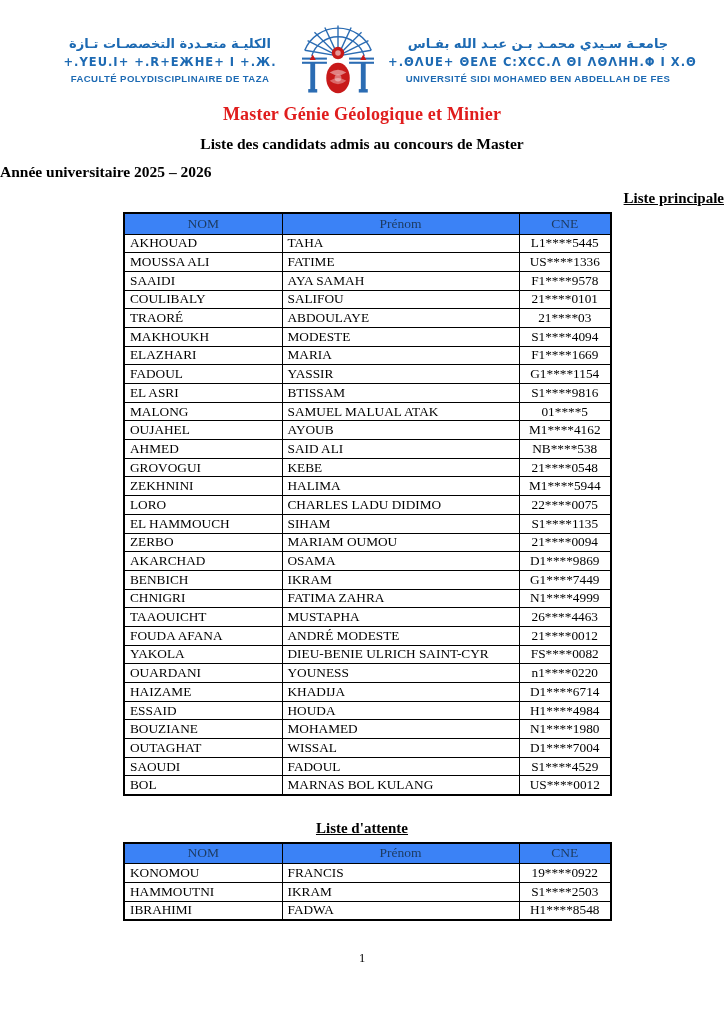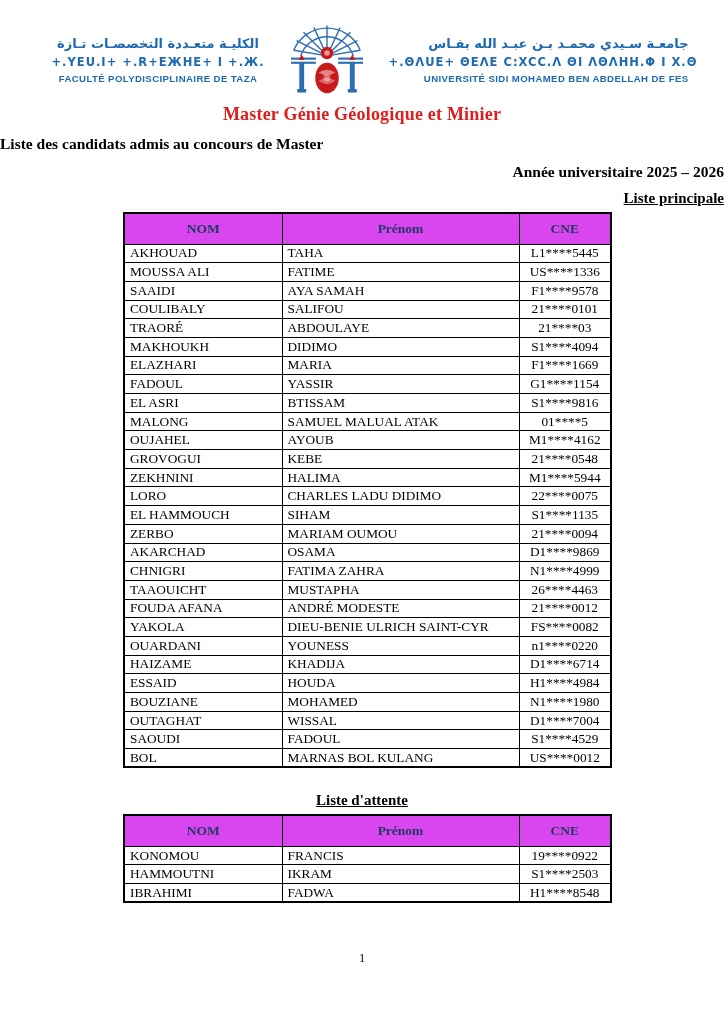--- a/index.html
+++ b/index.html
@@ -5,58 +5,58 @@
   * { margin:0; padding:0; box-sizing:border-box; }
   html,body { background:#888; }
   .page {
     width:724px; height:1024px; margin:0 auto; background:#ffffff;
     font-family:"Liberation Serif", serif; color:#000;
     padding-top:24px; position:relative; overflow:hidden;
   }
   
   .inst-header {
     margin:0 36px 0 52px; display:flex; align-items:center; justify-content:center;
-    gap:18px; height:72px;
+    gap:6px; height:72px;
   }
   .inst-block { display:flex; flex-direction:column; justify-content:center; gap:3px; }
   .inst-left  { width:266px; text-align:center; }
-  .inst-right { width:300px; text-align:right; }
+  .inst-right { width:300px; text-align:center; }
   .arabic-line {
     font-family:"DejaVu Sans", sans-serif; font-weight:bold;
     color:#1d6ab3; font-size:13px; line-height:16px; direction:rtl;
   }
   .tifinagh-line {
     font-family:"DejaVu Sans", sans-serif; font-weight:bold;
     color:#1d6ab3; font-size:11.5px; line-height:14px; letter-spacing:1px; white-space:nowrap;
   }
   .latin-line {
     font-family:"Liberation Sans", sans-serif; font-weight:bold;
     color:#1d6ab3; font-size:9.6px; line-height:13px; letter-spacing:0.4px; white-space:nowrap;
   }
   .logo-wrap { width:88px; height:72px; flex:0 0 auto; display:flex; align-items:center; justify-content:center; }
   
   .title-red {
     margin-top:8px; text-align:center; color:#e01d1d;
     font-size:18px; font-weight:bold; letter-spacing:0.2px;
   }
-  .title-sub   { margin-top:10px; font-size:15.5px; font-weight:bold; }
-  .title-year  { margin-top:10px; text-align:right; font-size:15.5px; font-weight:bold; }
+  .title-sub   { margin-top:10px; text-align:center; font-size:15.5px; font-weight:bold; }
+  .title-year  { margin-top:10px; text-align:left; font-size:15.5px; font-weight:bold; }
   .list-label  { margin-top:9px;  text-align:right; font-size:15px;   font-weight:bold; text-decoration:underline; }
   .list-label-2{ margin-top:24px; text-align:center; font-size:15px;   font-weight:bold; text-decoration:underline; }
   
   table.cand {
     width:487px; margin:5px 0 0 123px; border-collapse:collapse;
     border:2px solid #000; table-layout:fixed;
   }
   table.cand col.c-nom    { width:158px; }
   table.cand col.c-prenom { width:237px; }
   table.cand col.c-cne    { width:92px;  }
   table.cand th {
-    background:#d946ef; color:#1d3a5f; font-weight:bold; font-size:13.5px;
-    border:1px solid #000; height:31px; text-align:center;
+    background:#3b82f6; color:#1d3a5f; font-weight:normal; font-size:13.5px;
+    border:1px solid #000; height:21px; text-align:center;
   }
   table.cand td {
     border:1px solid #000; font-size:13.3px; height:18.7px;
     padding:0 2px 0 5px; white-space:nowrap; overflow:hidden;
   }
   table.cand td:nth-child(3) { text-align:center; padding:0 1px; }
   
   .page-number { position:absolute; left:0; right:0; bottom:58px; text-align:center;
     font-size:12.5px; font-family:"Liberation Serif", serif; }
 </style>
@@ -162,21 +162,21 @@
           <td>SALIFOU</td>
           <td>21****0101</td>
         </tr>
         <tr>
           <td>TRAORÉ</td>
           <td>ABDOULAYE</td>
           <td>21****03</td>
         </tr>
         <tr>
           <td>MAKHOUKH</td>
-          <td>DIDIMO</td>
+          <td>MODESTE</td>
           <td>S1****4094</td>
         </tr>
         <tr>
           <td>ELAZHARI</td>
           <td>MARIA</td>
           <td>F1****1669</td>
         </tr>
         <tr>
           <td>FADOUL</td>
           <td>YASSIR</td>
@@ -191,20 +191,25 @@
           <td>MALONG</td>
           <td>SAMUEL MALUAL ATAK</td>
           <td>01****5</td>
         </tr>
         <tr>
           <td>OUJAHEL</td>
           <td>AYOUB</td>
           <td>M1****4162</td>
         </tr>
         <tr>
+          <td>AHMED</td>
+          <td>SAID ALI</td>
+          <td>NB****538</td>
+        </tr>
+        <tr>
           <td>GROVOGUI</td>
           <td>KEBE</td>
           <td>21****0548</td>
         </tr>
         <tr>
           <td>ZEKHNINI</td>
           <td>HALIMA</td>
           <td>M1****5944</td>
         </tr>
         <tr>
@@ -219,20 +224,25 @@
         </tr>
         <tr>
           <td>ZERBO</td>
           <td>MARIAM OUMOU</td>
           <td>21****0094</td>
         </tr>
         <tr>
           <td>AKARCHAD</td>
           <td>OSAMA</td>
           <td>D1****9869</td>
+        </tr>
+        <tr>
+          <td>BENBICH</td>
+          <td>IKRAM</td>
+          <td>G1****7449</td>
         </tr>
         <tr>
           <td>CHNIGRI</td>
           <td>FATIMA ZAHRA</td>
           <td>N1****4999</td>
         </tr>
         <tr>
           <td>TAAOUICHT</td>
           <td>MUSTAPHA</td>
           <td>26****4463</td>

